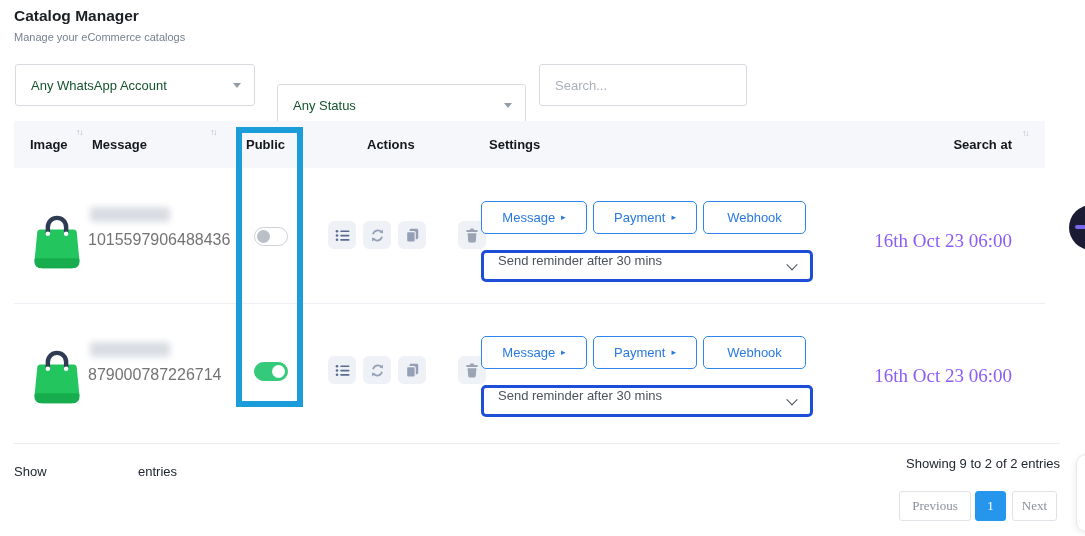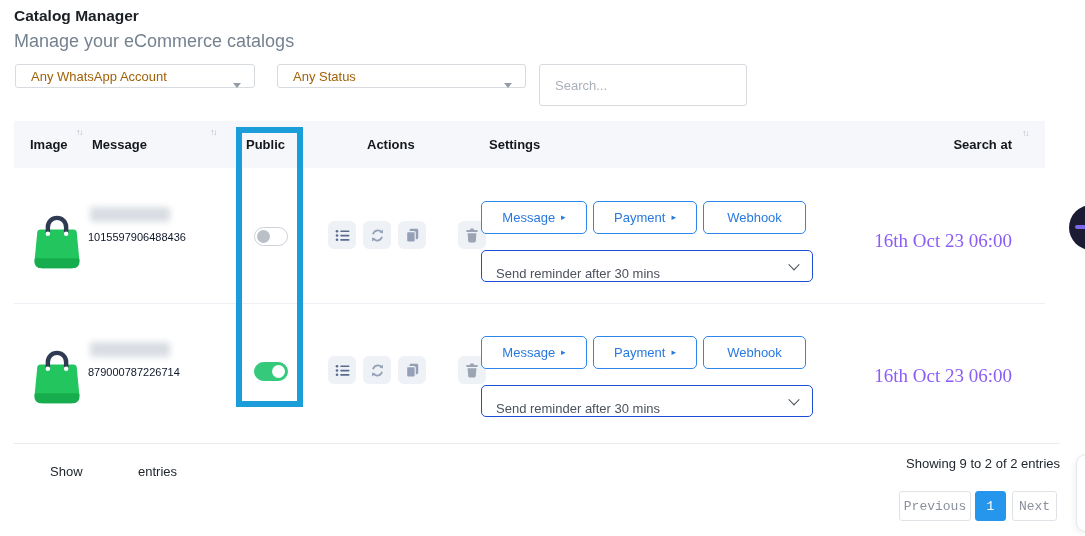--- a/index.html
+++ b/index.html
@@ -1,76 +1,76 @@
 <!DOCTYPE html>
 <html><head>
 <meta charset="utf-8">
 <style>
   html,body{margin:0;padding:0;background:#fff;}
   #app{position:relative;width:1085px;height:536px;background:#fff;overflow:hidden;
        font-family:"Liberation Sans","DejaVu Sans",sans-serif;color:#23292f;}
   .abs{position:absolute;}
   
   .title{left:14px;top:7px;font-size:15.5px;font-weight:bold;color:#1b1f24;}
-  .subtitle{left:14px;top:31px;font-size:18px;color:#75828f;}
-  
-  .filter-box{top:64px;height:24px;background:#fff;border:1px solid #d7dbe0;border-radius:3px;
-              display:flex;align-items:center;padding:0 15px;font-size:13px;color:#a16207;box-sizing:border-box;cursor:pointer;}
+  .subtitle{left:14px;top:31px;font-size:11px;color:#75828f;}
+  
+  .filter-box{top:64px;height:42px;background:#fff;border:1px solid #d7dbe0;border-radius:3px;
+              display:flex;align-items:center;padding:0 15px;font-size:13px;color:#14532d;box-sizing:border-box;cursor:pointer;}
   .caret{position:absolute;right:13px;top:18px;width:0;height:0;border-left:4px solid transparent;
          border-right:4px solid transparent;border-top:5px solid #949ca6;}
   .search{top:64px;height:42px;border:1px solid #d7dbe0;border-radius:3px;box-sizing:border-box;
           padding:0 15px;font-size:13px;color:#3c4450;outline:none;font-family:inherit;}
   .search::placeholder{color:#a9b0b8;}
   
   .thead{left:14px;top:121px;width:1031px;height:47px;background:#f5f7fb;}
   .th{position:absolute;top:16px;font-size:13px;font-weight:bold;color:#14171b;white-space:nowrap;cursor:pointer;text-align:center;}
   .sort{position:absolute;top:6px;font-size:9px;letter-spacing:-1.5px;color:#b3bbc6;}
   
   .trow{left:0;width:1085px;}
   .blurname{background:#ccd1d9;border-radius:3px;filter:blur(3px);opacity:.75;}
-  .catid{font-size:11px;color:#0f172a;}
+  .catid{font-size:16px;color:#737373;}
   .toggle{width:34px;height:19px;border-radius:10px;background:#fff;border:1px solid #ccd1d8;cursor:pointer;box-sizing:border-box;}
   .toggle .knob{position:absolute;width:13px;height:13px;border-radius:50%;background:#b9c0c8;left:2px;top:2px;}
   .toggle.on{background:#35c97b;border-color:#35c97b;}
   .toggle.on .knob{left:auto;right:2px;background:#fff;}
   .icsq{width:28px;height:28px;border-radius:6px;background:#eef1f6;display:flex;align-items:center;justify-content:center;cursor:pointer;border:none;padding:0;}
   .btn-outline{height:33px;border:1px solid #2e86eb;border-radius:5px;background:#fff;color:#2779e0;
                font-size:13px;font-family:inherit;display:flex;align-items:center;justify-content:center;gap:6px;cursor:pointer;box-sizing:border-box;}
   .btn-outline .arr{font-size:9px;line-height:1;}
-  .sel{height:32px;border:1px solid #1d4ed8;border-radius:5px;background:#fff;color:#4b525c;font-size:13px;
-       display:flex;align-items:flex-end;padding:0 14px;box-sizing:border-box;cursor:pointer;}
+  .sel{height:32px;border:3px solid #1d4ed8;border-radius:5px;background:#fff;color:#4b525c;font-size:13px;
+       display:flex;align-items:flex-start;padding:0 14px;box-sizing:border-box;cursor:pointer;}
   .chev{position:absolute;right:14px;top:50%;width:7px;height:7px;border-right:1.6px solid #4a515b;
         border-bottom:1.6px solid #4a515b;transform:translateY(-65%) rotate(45deg);}
   .updated{font-size:19px;color:#8b5cf6;white-space:nowrap;font-family:Liberation Serif, serif;}
   .divider{height:1px;background:#eceff4;}
   
   .hlbox{left:236px;top:127px;width:67px;height:280px;border:6px solid #1b9dd9;box-sizing:border-box;pointer-events:none;z-index:5;}
   
   .ftext{font-size:13px;color:#20262d;}
   .pagebtn{height:30px;border:1px solid #dfe3e8;border-radius:3px;background:#fff;color:#8a919c;
-           font-size:13px;font-family:Liberation Mono, monospace;display:flex;align-items:center;justify-content:center;cursor:pointer;box-sizing:border-box;}
+           font-size:13px;font-family:Liberation Serif, serif;display:flex;align-items:center;justify-content:center;cursor:pointer;box-sizing:border-box;}
   .pagebtn.active{background:#2596ec;border-color:#2596ec;color:#fff;}
   .fab{left:1069px;top:205px;width:45px;height:45px;border-radius:50%;background:#1b1b33;cursor:pointer;border:none;}
   .fabbar{left:1075px;top:225px;width:11px;height:4px;border-radius:2px;background:#7b68ee;z-index:6;}
   .edge-panel{left:1076px;top:454px;width:26px;height:76px;background:#fff;border:1px solid #e4e8ed;
               border-radius:10px;box-shadow:-2px 2px 6px rgba(0,0,0,.05);}
 </style>
 </head>
 <body>
 
 <div id="app">
 
   <div class="abs title">Catalog Manager</div>
   <div class="abs subtitle">Manage your eCommerce catalogs</div>
 
   <div class="abs filter-box" style="left:15px;width:240px;">
     <span>Any WhatsApp Account</span>
     <span class="caret"></span>
   </div>
-  <div class="abs filter-box" style="left:277px;width:249px;">
+  <div class="abs filter-box" style="left:277px;width:249px;margin-top:20px;">
     <span>Any Status</span>
     <span class="caret"></span>
   </div>
   <input class="abs search" style="left: 539px; width: 208px;" type="text" placeholder="Search...">
 
   <div class="abs thead">
     <div class="th" style="left:16px;">Image</div>
     <div class="sort" style="left:62px;">↑↓</div>
     <div class="th" style="left:78px;">Message</div>
     <div class="sort" style="left:196px;">↑↓</div>
@@ -212,21 +212,21 @@
       <span class="chev"></span>
     </div>
 
     <div class="abs updated" style="right:73px;top:62px;">16th Oct 23 06:00</div>
   </div>
 
   <div class="abs hlbox"></div>
 
   <div class="abs divider" style="left:14px;top:443px;width:1046px;background:#e8ebf0;"></div>
 
-  <div class="abs ftext" style="left:14px;top:464px;margin-left:36px;">Show</div>
+  <div class="abs ftext" style="left:14px;top:464px;">Show</div>
   <div class="abs ftext" style="left:138px;top:464px;">entries</div>
 
   <div class="abs ftext" style="right:25px;top:456px;">Showing 9 to 2 of 2 entries</div>
 
   <button class="abs pagebtn" style="left:899px;top:491px;width:72px;">Previous</button>
   <button class="abs pagebtn active" style="left:975px;top:491px;width:31px;">1</button>
   <button class="abs pagebtn" style="left:1012px;top:491px;width:45px;">Next</button>
 
   <button class="abs fab"></button>
   <div class="abs fabbar"></div>

